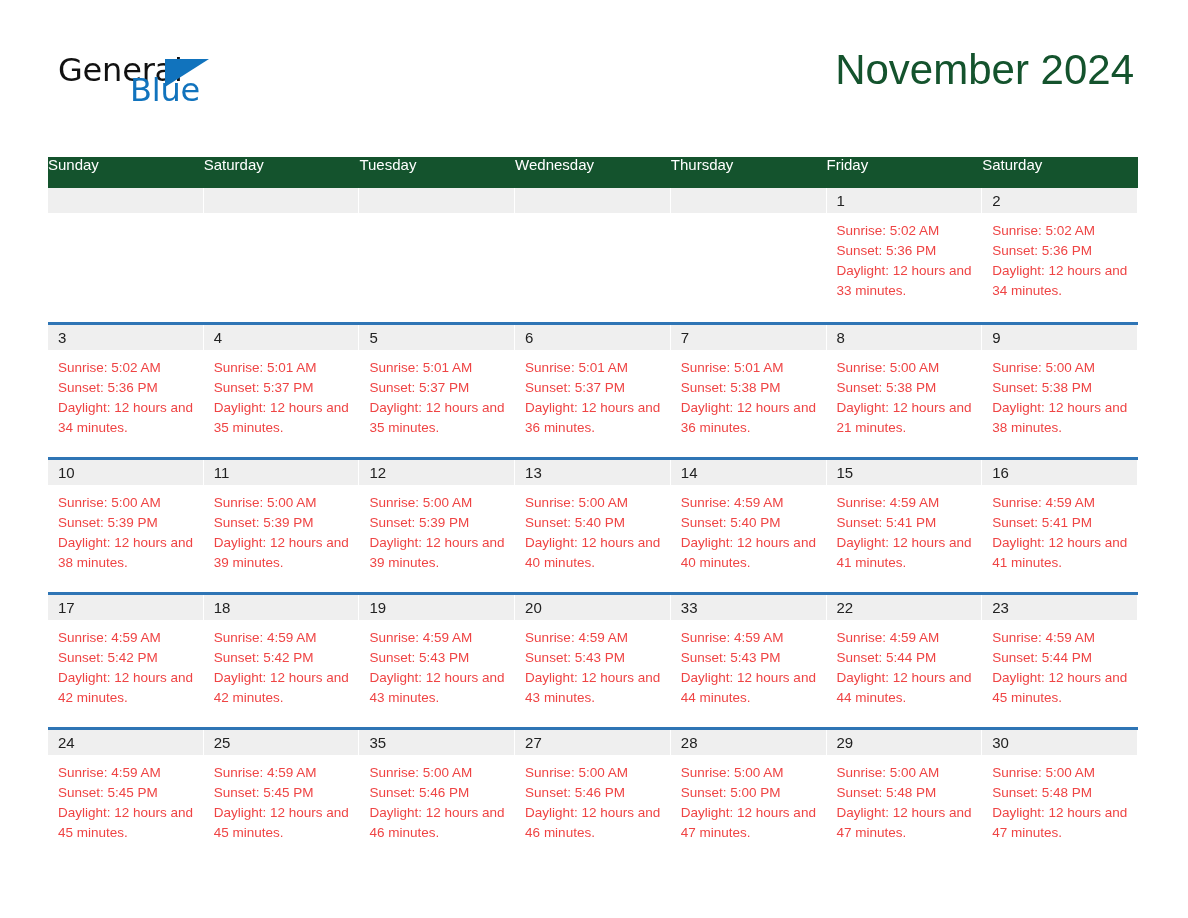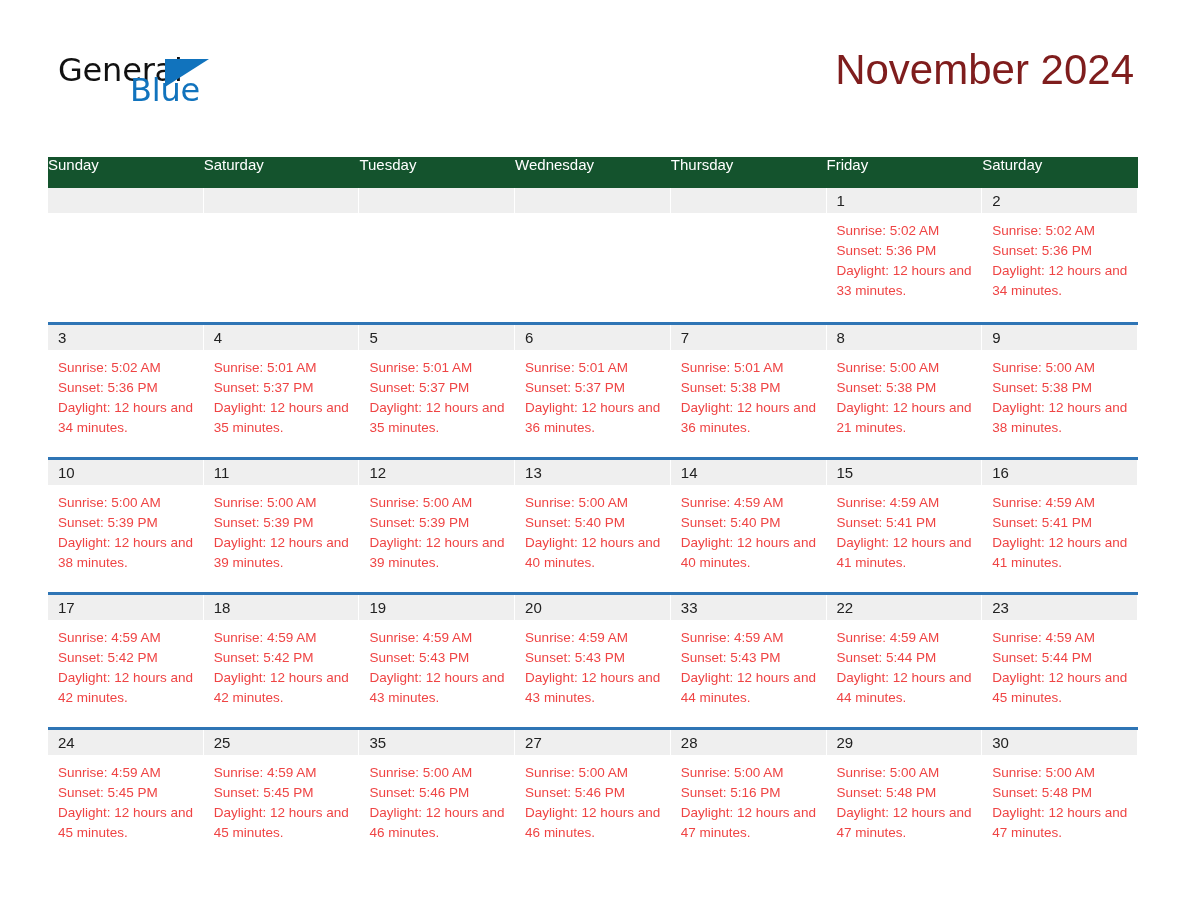--- a/index.html
+++ b/index.html
@@ -68,21 +68,21 @@
 
   .title-block {
     position: absolute;
     right: 54px;
     top: 44px;
     text-align: right;
   }
   .month-title {
     font-size: 42px;
     font-weight: 400;
-    color: #7f1d1d;
+    color: #14532d;
     line-height: 52px;
     white-space: nowrap;
   }
   .location-subtitle {
     font-size: 22px;
     font-weight: 400;
     color: #111111;
     line-height: 30px;
     margin-top: 8px;
     white-space: nowrap;
@@ -481,21 +481,21 @@
               <div>Sunset: 5:46 PM</div>
               <div class="daylight-wrap">Daylight: 12 hours and 46 minutes.</div>
             </div>
           </div>
         </td>
         <td class="day-cell">
           <div class="day-cell-inner">
             <div class="date-band">28</div>
             <div class="day-detail">
               <div>Sunrise: 5:00 AM</div>
-              <div>Sunset: 5:16 PM</div>
+              <div>Sunset: 5:00 PM</div>
               <div class="daylight-wrap">Daylight: 12 hours and 47 minutes.</div>
             </div>
           </div>
         </td>
         <td class="day-cell">
           <div class="day-cell-inner">
             <div class="date-band">29</div>
             <div class="day-detail">
               <div>Sunrise: 5:00 AM</div>
               <div>Sunset: 5:48 PM</div>

